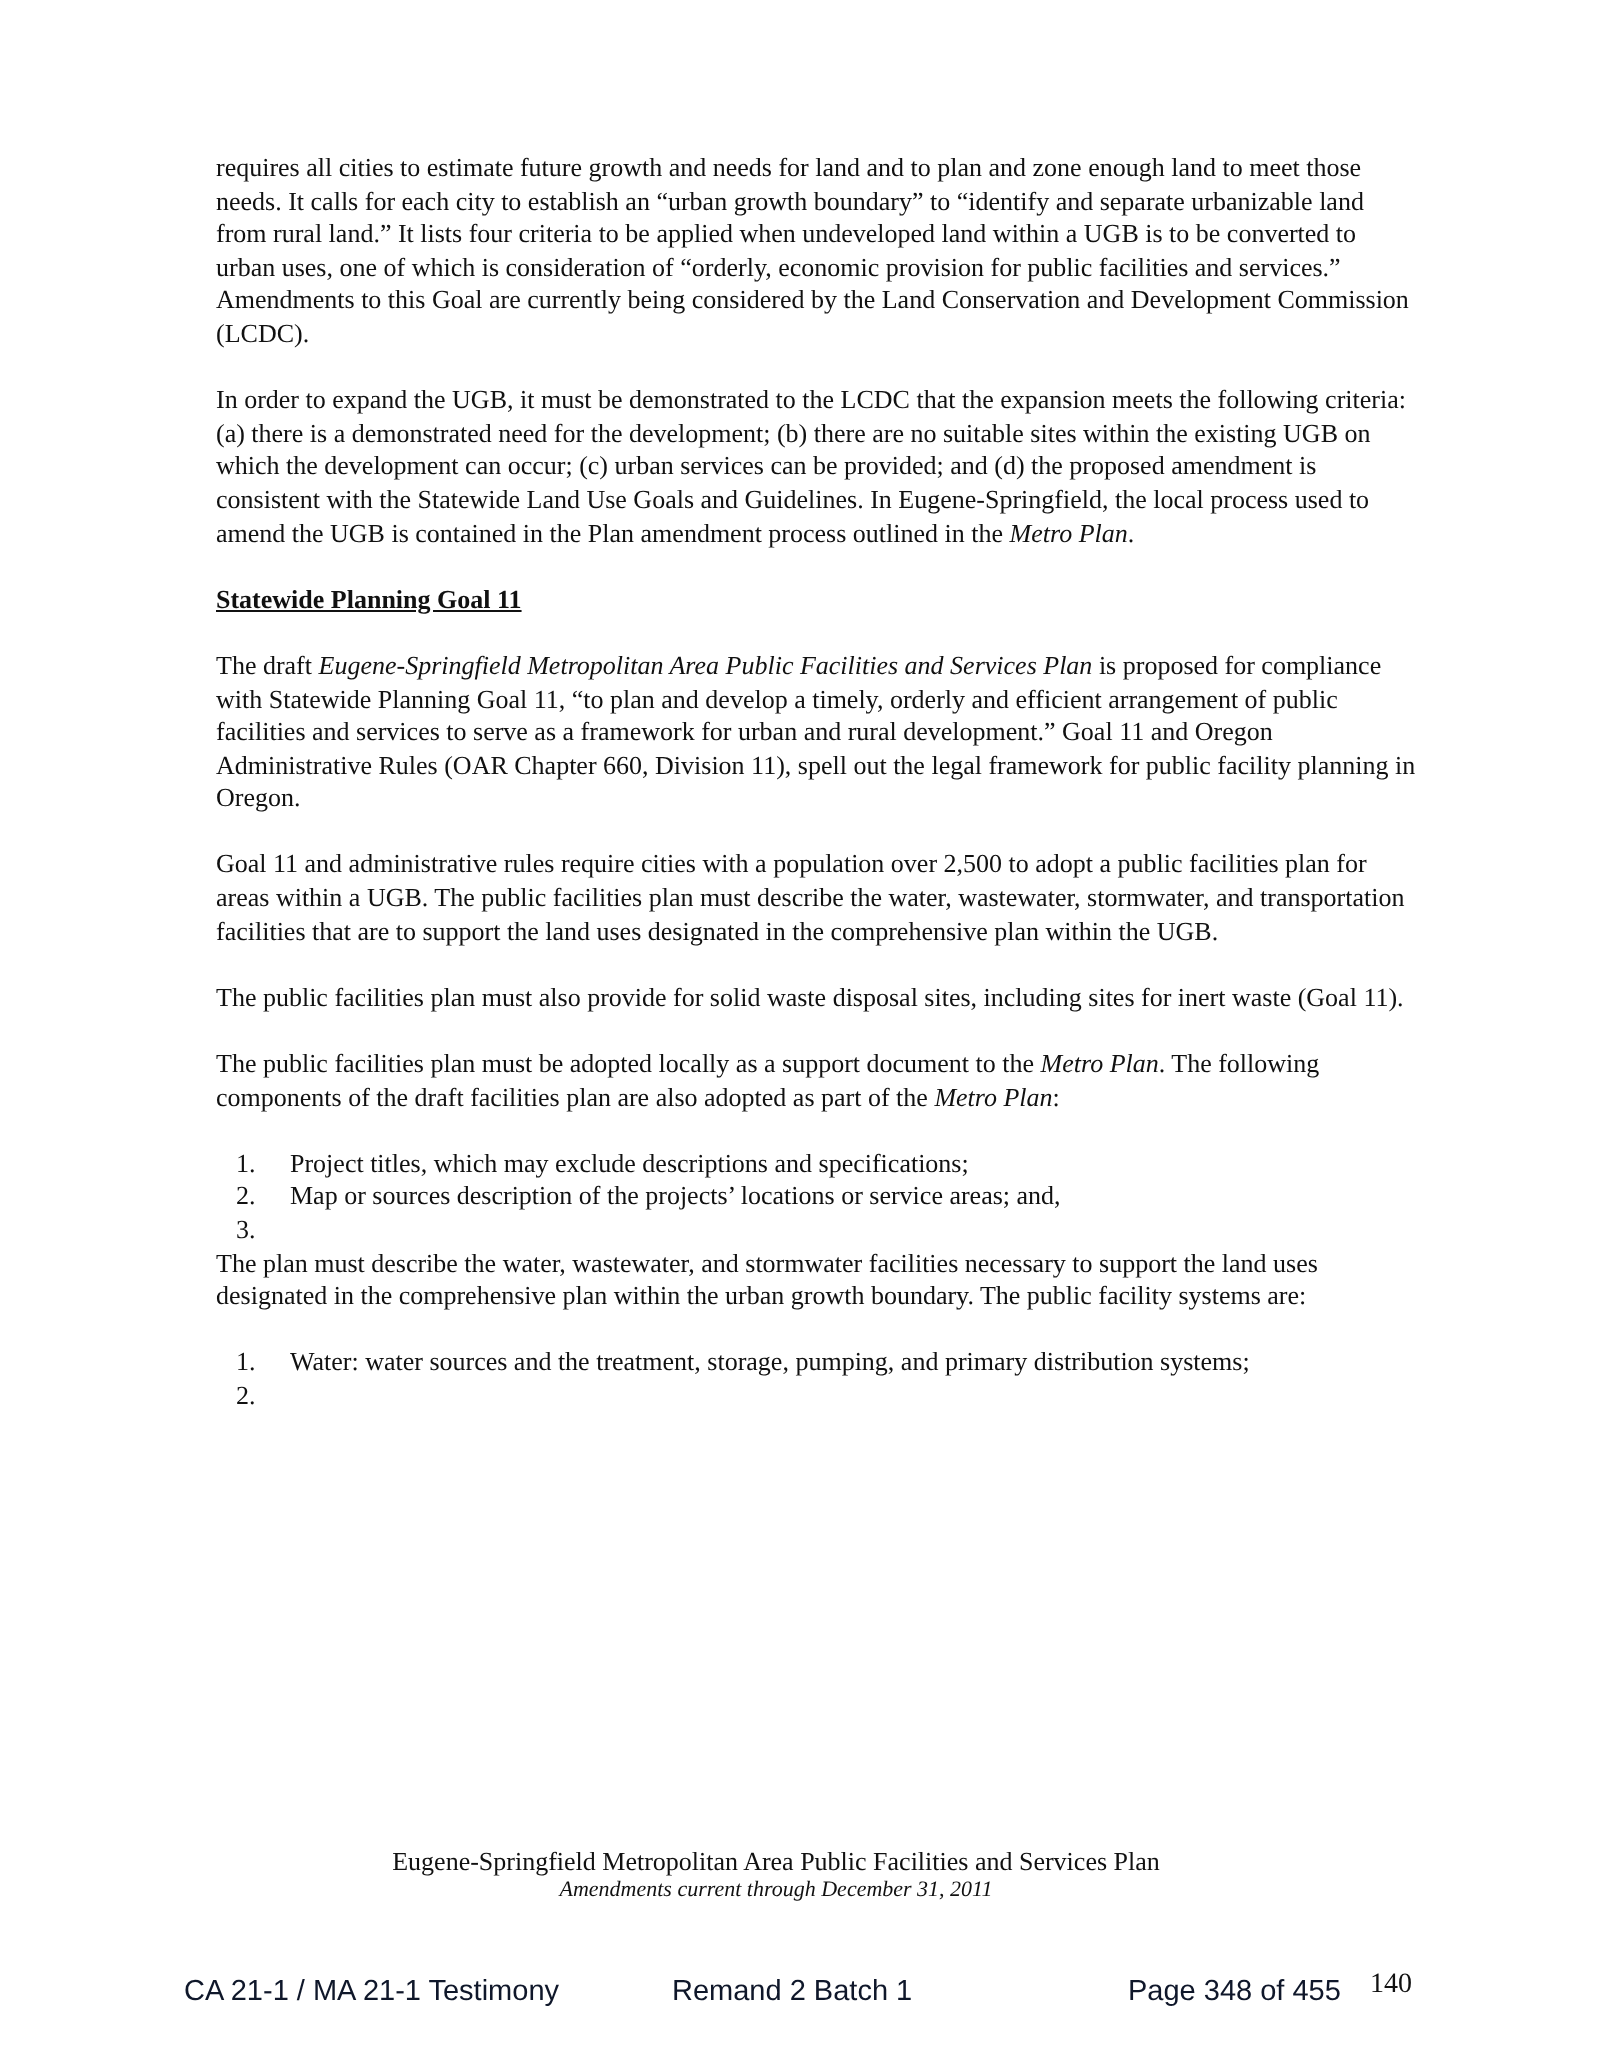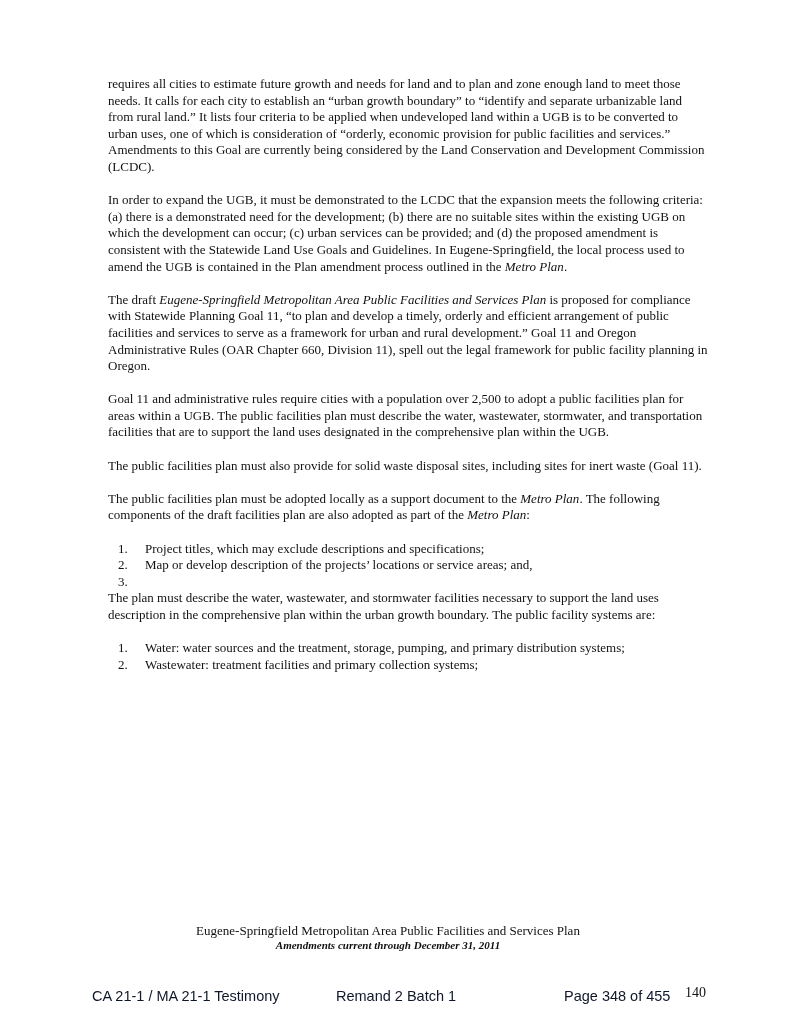--- a/index.html
+++ b/index.html
@@ -9,55 +9,56 @@
     }
     .page { position: absolute; left: 108px; top: 76px; width: 600px; font-size: 13px; line-height: 16.6px; }
     .para { margin: 0 0 16.6px 0; text-align: left; }
     .heading { font-weight: bold; text-decoration: underline; margin: 0 0 16.6px 0; }
     .list { margin: 0 0 16.6px 0; padding: 0; list-style: none; }
     .list li { position: relative; padding-left: 27px; margin-left: 10px; }
     .list li .num { position: absolute; left: 0; top: 0; }
     i { font-style: italic; }
     .footer { position: absolute; left: 0; width: 800px; text-align: center; font-family: "Liberation Serif", serif; }
     .footer-title { top: 923px; font-size: 13px; left: 0; width: 776px; }
-    .footer-sub { top: 939px; font-size: 11px; font-style: italic; left: 0; width: 776px; font-weight: bold; }
+    .footer-sub { top: 939px; font-size: 11px; font-style: italic; left: 0; width: 776px; }
     .page-num { position: absolute; top: 956px; left: 670px; width: 36px; text-align: right; font-size: 14px; margin-top: 29px; }
     .stamp { position: absolute; top: 988px; font-family: "Liberation Sans", sans-serif; font-size: 14.5px; color: #0f172a; }
     .stamp-left { left: 92px; }
     .stamp-mid { left: 336px; }
     .stamp-right { left: 564px; }
   </style>
 </head>
 <body>
 
 <div class="page">
   <p class="para">requires all cities to estimate future growth and needs for land and to plan and zone enough land to meet those needs.  It calls for each city to establish an “urban growth boundary” to “identify and separate urbanizable land from rural land.”  It lists four criteria to be applied when undeveloped land within a UGB is to be converted to urban uses, one of which is consideration of “orderly, economic provision for public facilities and services.”  Amendments to this Goal are currently being considered by the Land Conservation and Development Commission (LCDC).</p>
 
   <p class="para"><span>In order to expand the UGB, it must be demonstrated to the LCDC that the expansion meets the following criteria:  (a) there is a demonstrated need for the development; (b) there are no suitable sites within the existing UGB on which the development can occur; (c) urban services can be provided; and (d) the proposed amendment is consistent with the Statewide Land Use Goals and Guidelines.  In Eugene-Springfield, the local process used to amend the UGB is contained in the Plan amendment process outlined in the </span><i>Metro Plan</i><span>.</span></p>
 
+  <div class="heading">Statewide Planning Goal 11</div>
 
   <p class="para"><span>The draft </span><i>Eugene-Springfield Metropolitan Area Public Facilities and Services Plan</i><span> is proposed for compliance with Statewide Planning Goal 11, “to plan and develop a timely, orderly and efficient arrangement of public facilities and services to serve as a framework for urban and rural development.”  Goal 11 and Oregon Administrative Rules (OAR Chapter 660, Division 11), spell out the legal framework for public facility planning in Oregon.</span></p>
 
   <p class="para">Goal 11 and administrative rules require cities with a population over 2,500 to adopt a public facilities plan for areas within a UGB.  The public facilities plan must describe the water, wastewater, stormwater, and transportation facilities that are to support the land uses designated in the comprehensive plan within the UGB.</p>
 
   <p class="para">The public facilities plan must also provide for solid waste disposal sites, including sites for inert waste (Goal 11).</p>
 
   <p class="para"><span>The public facilities plan must be adopted locally as a support document to the </span><i>Metro Plan</i><span>.  The following components of the draft facilities plan are also adopted as part of the </span><i>Metro Plan</i><span>:</span></p>
 
   <ol class="list">
     <li><span class="num">1.</span><span>Project titles, which may exclude descriptions and specifications;</span></li>
-    <li><span class="num">2.</span><span>Map or develop description of the projects’ locations or service areas; and,</span></li>
+    <li><span class="num">2.</span><span>Map or sources description of the projects’ locations or service areas; and,</span></li>
     <li><span class="num">3.</span></li>
   </ol>
 
-  <p class="para">The plan must describe the water, wastewater, and stormwater facilities necessary to support the land uses description in the comprehensive plan within the urban growth boundary.  The public facility systems are:</p>
+  <p class="para">The plan must describe the water, wastewater, and stormwater facilities necessary to support the land uses designated in the comprehensive plan within the urban growth boundary.  The public facility systems are:</p>
 
   <ol class="list">
     <li><span class="num">1.</span><span>Water: water sources and the treatment, storage, pumping, and primary distribution systems;</span></li>
-    <li><span class="num">2.</span><span>Wastewater: treatment facilities and primary collection systems;</span></li>
+    <li><span class="num">2.</span></li>
   </ol>
 </div>
 
 <div class="footer footer-title">Eugene-Springfield Metropolitan Area Public Facilities and Services Plan</div>
 <div class="footer footer-sub">Amendments current through December 31, 2011</div>
 <div class="page-num">140</div>
 
 <div class="stamp stamp-left">CA 21-1 / MA 21-1 Testimony</div>
 <div class="stamp stamp-mid">Remand 2 Batch 1</div>
 <div class="stamp stamp-right">Page 348 of 455</div>

